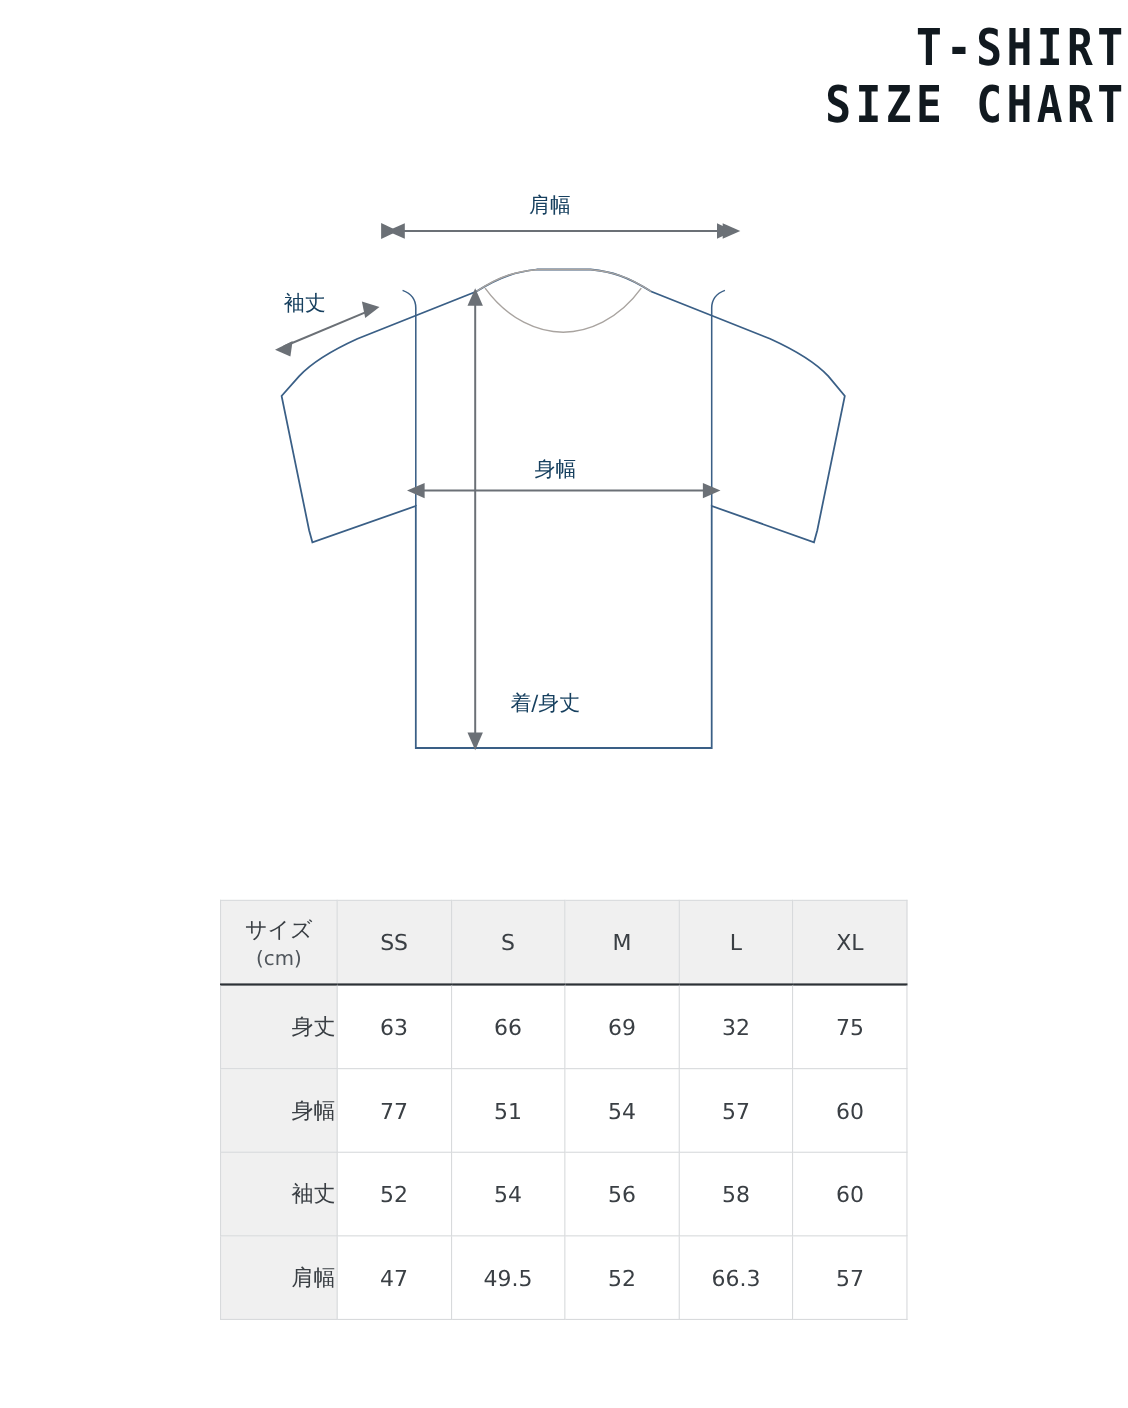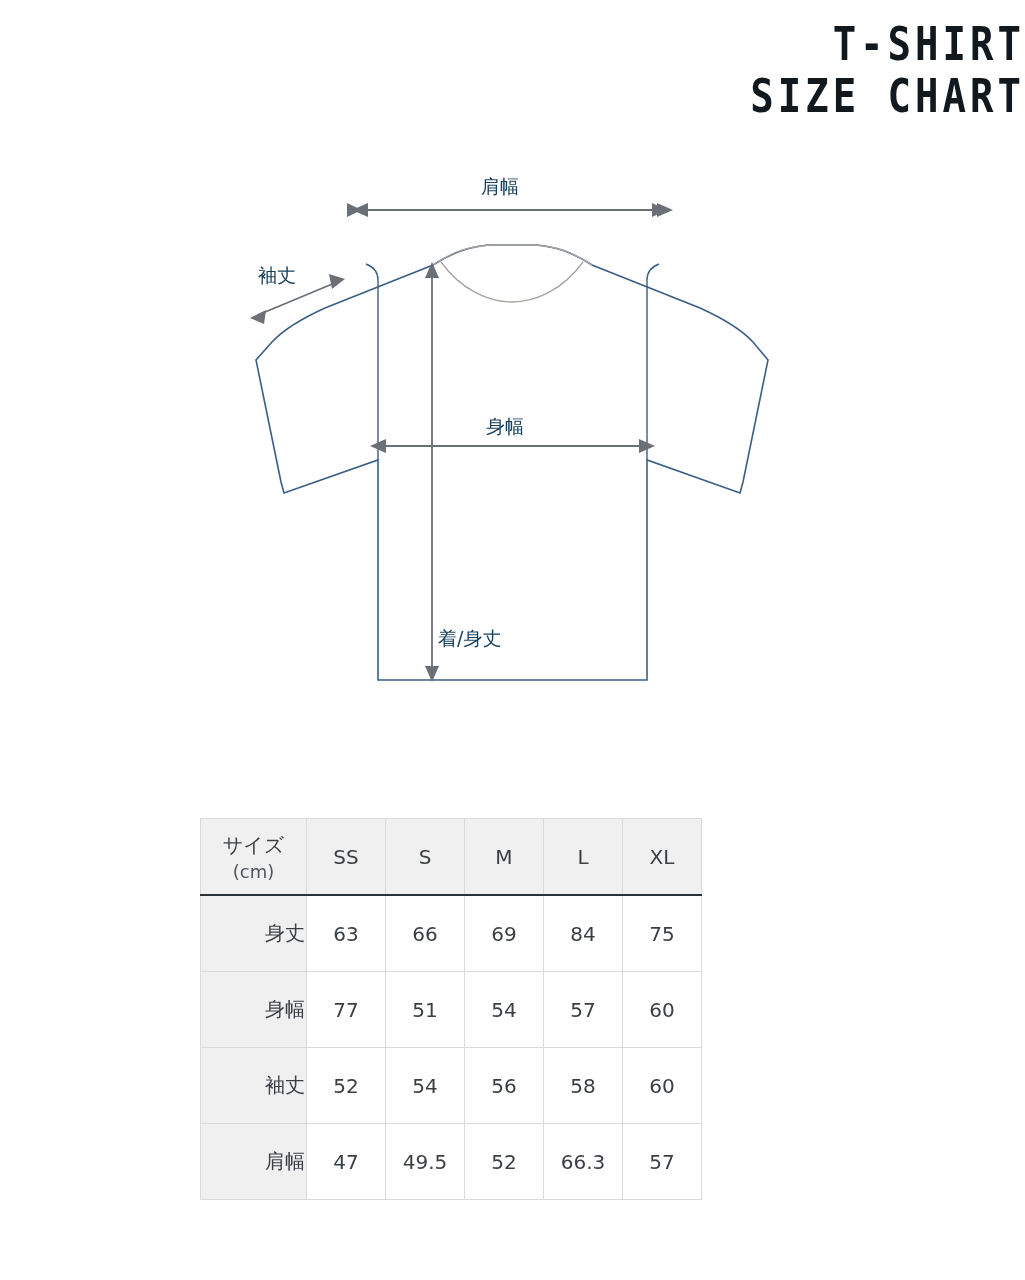--- a/index.html
+++ b/index.html
@@ -49,32 +49,32 @@
   .lbl {
     position: absolute;
     font-family: "DejaVu Sans", sans-serif;
     font-size: 19px;
     color: #17405f;
     white-space: nowrap;
   }
   #lbl-shoulder { top: 24px; left: 481px; }
   #lbl-sleeve   { top: 113px; left: 258px; }
   #lbl-chest    { top: 264px; left: 486px; }
-  #lbl-length   { top: 476px; left: 438px; }
+  #lbl-length   { top: 476px; left: 464px; }
 
   
   .table-wrap {
     position: absolute;
     top: 818px;
     left: 200px;
     width: 625px;
   }
   table.size-chart {
     border-collapse: collapse;
-    width: 502px;
+    width: 625px;
     table-layout: fixed;
   }
   table.size-chart td,
   table.size-chart th {
     border: 1px solid #d8dadc;
     height: 73px;
     text-align: center;
     vertical-align: middle;
     font-family: "DejaVu Sans", sans-serif;
     font-weight: normal;
@@ -187,21 +187,21 @@
         <th>L</th>
         <th>XL</th>
       </tr>
     </thead>
     <tbody>
       <tr>
         <td class="first-col">身丈</td>
         <td>63</td>
         <td>66</td>
         <td>69</td>
-        <td>84</td>
+        <td>32</td>
         <td>75</td>
       </tr>
       <tr>
         <td class="first-col">身幅</td>
         <td>77</td>
         <td>51</td>
         <td>54</td>
         <td>57</td>
         <td>60</td>
       </tr>

